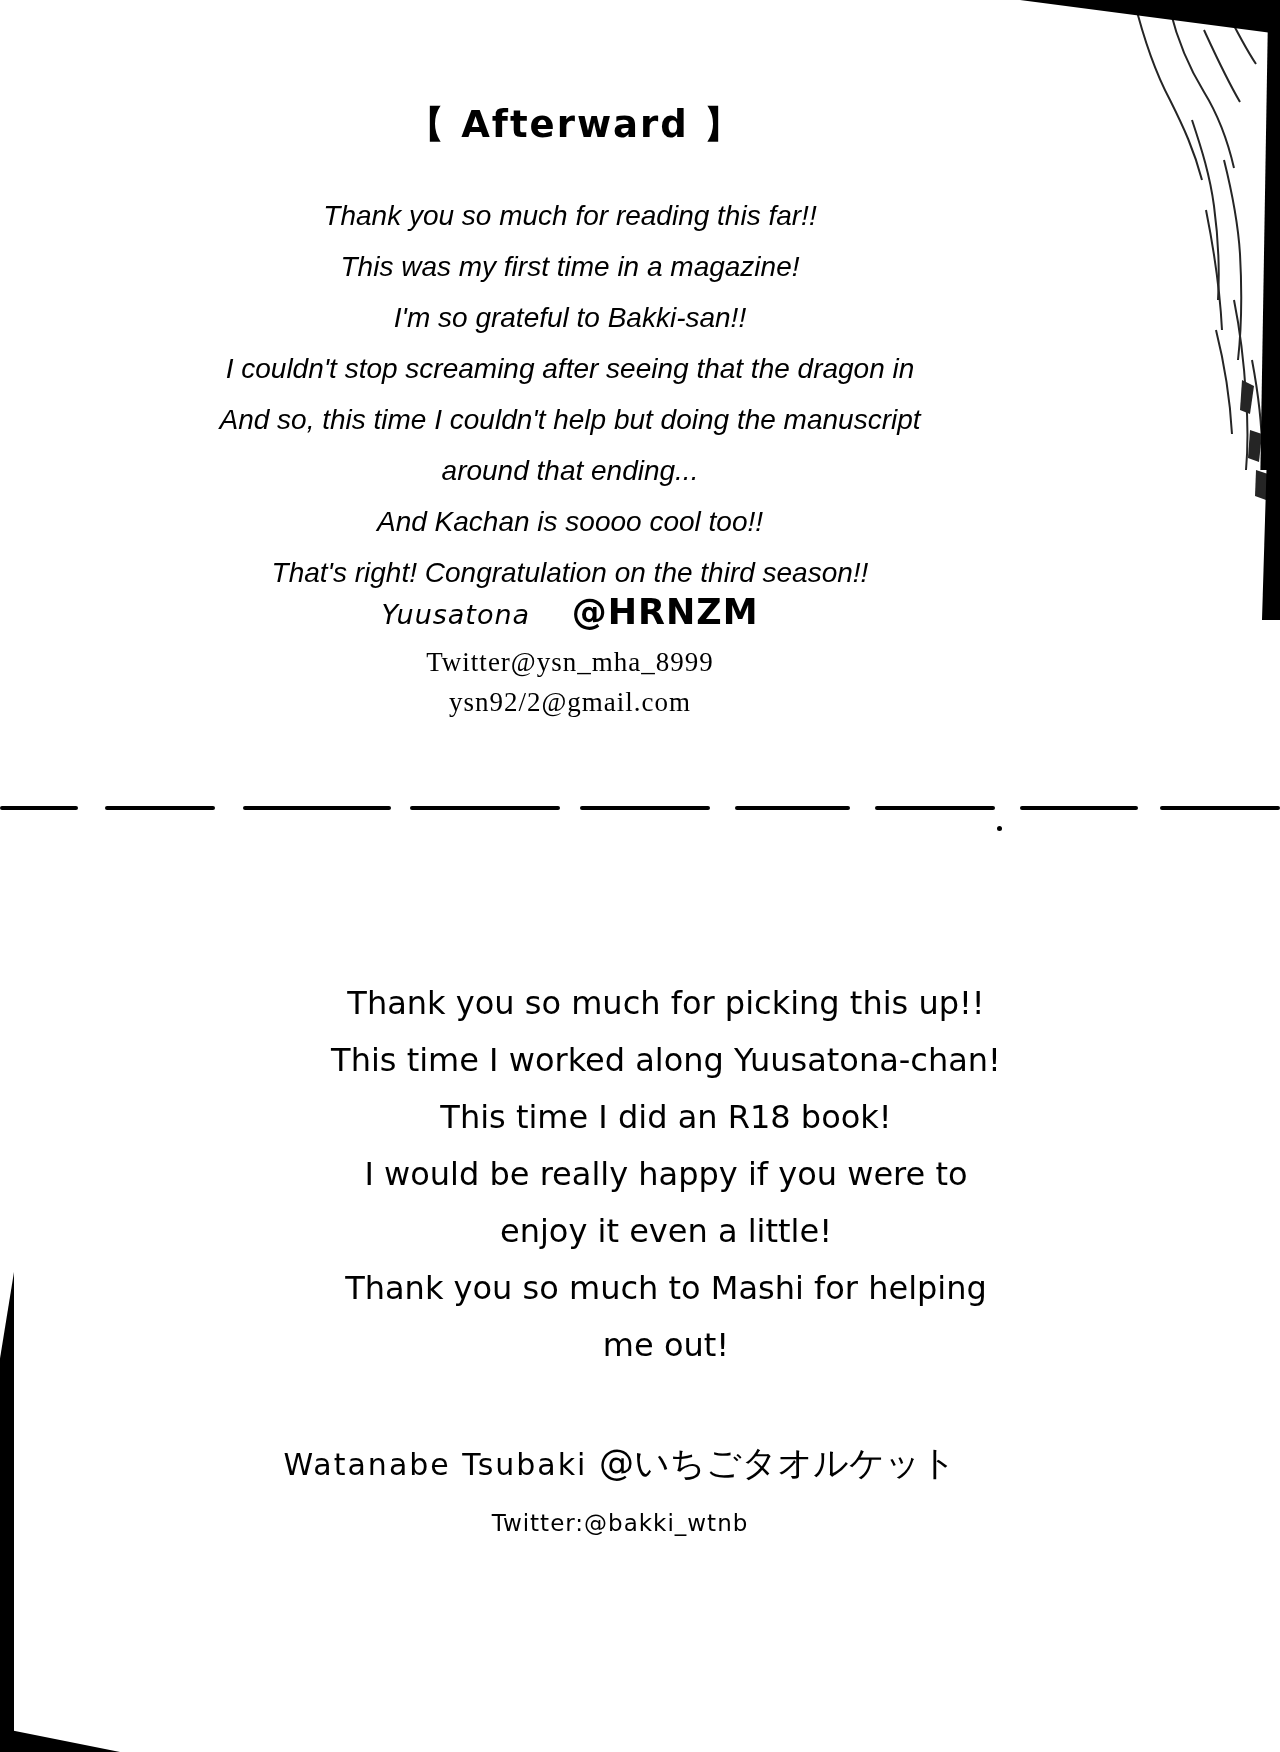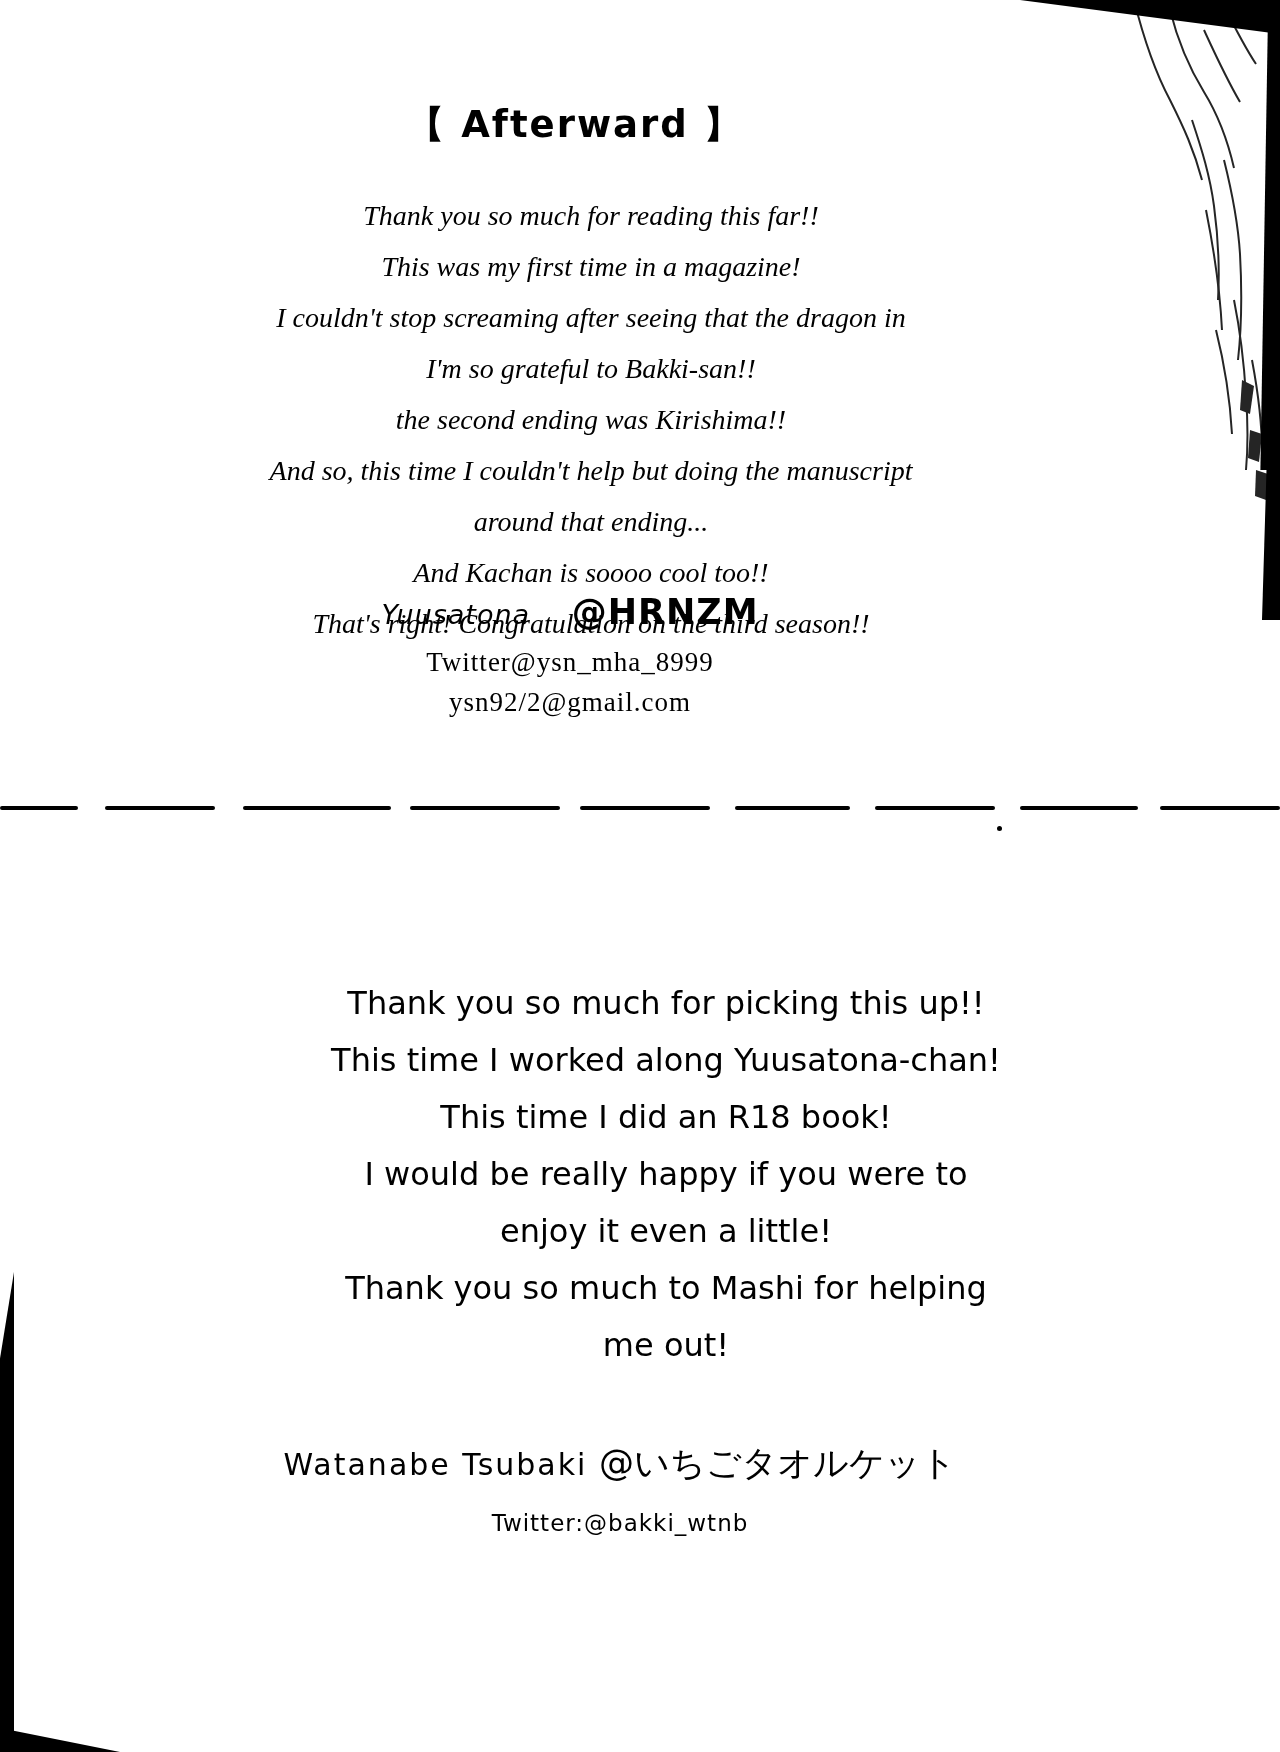--- a/index.html
+++ b/index.html
@@ -98,23 +98,22 @@
   }
 
   .afterword-body {
     position: absolute;
     top: 190px;
     left: 0;
     width: 1140px;
     text-align: center;
     font-size: 28px;
     line-height: 51px;
-    font-family: Liberation Serif, serif;
+    font-family: Liberation Sans, sans-serif;
     font-style: italic;
-    padding-left: 21px;
   }
   .afterword-body div {
     white-space: nowrap;
   }
 
   .credit-name {
     position: absolute;
     top: 592px;
     left: 0;
     width: 1140px;
@@ -238,23 +237,22 @@
       <path d="M176 430 l12 4 -3 28 -11 -4 z"></path>
       <path d="M182 470 l12 4 -2 26 -11 -4 z"></path>
     </g>
   </svg>
 
   <div class="afterword-title">【 Afterward 】</div>
 
   <div class="afterword-body">
     <div>Thank you so much for reading this far!!</div>
     <div>This was my first time in a magazine!</div>
+    <div>I'm so grateful to Bakki-san!!</div>
     <div>I couldn't stop screaming after seeing that the dragon in</div>
-    <div>I'm so grateful to Bakki-san!!</div>
-    <div>the second ending was Kirishima!!</div>
     <div>And so, this time I couldn't help but doing the manuscript</div>
     <div>around that ending...</div>
     <div>And Kachan is soooo cool too!!</div>
     <div>That's right! Congratulation on the third season!!</div>
   </div>
 
   <div class="credit-name">
     <span>Yuusatona</span>
     <span class="handle">@HRNZM</span>
   </div>

